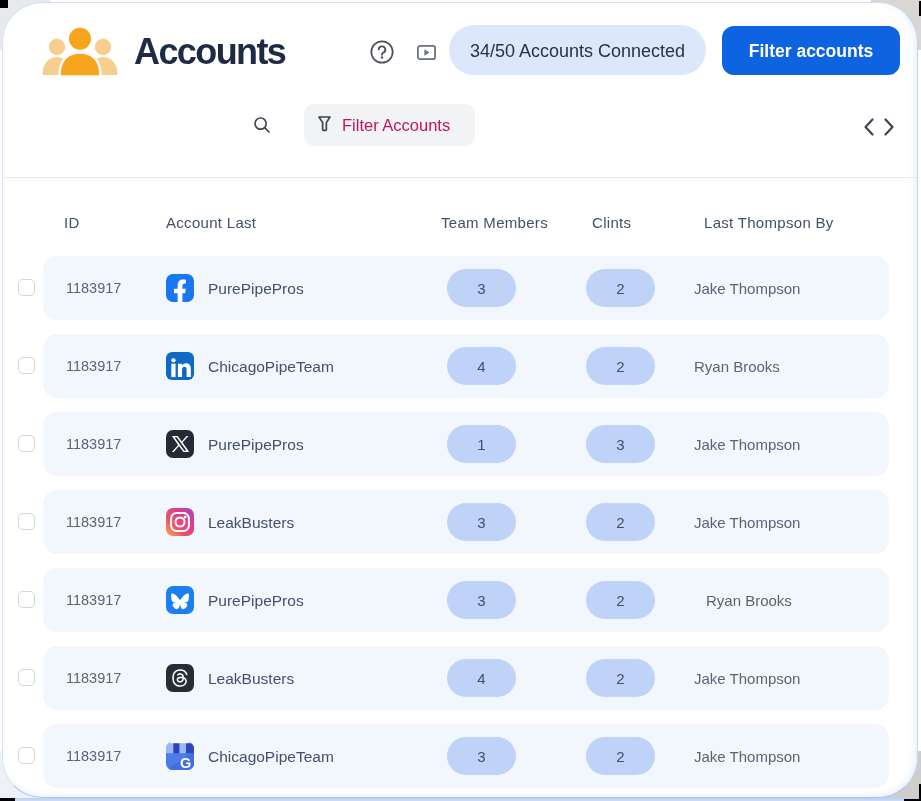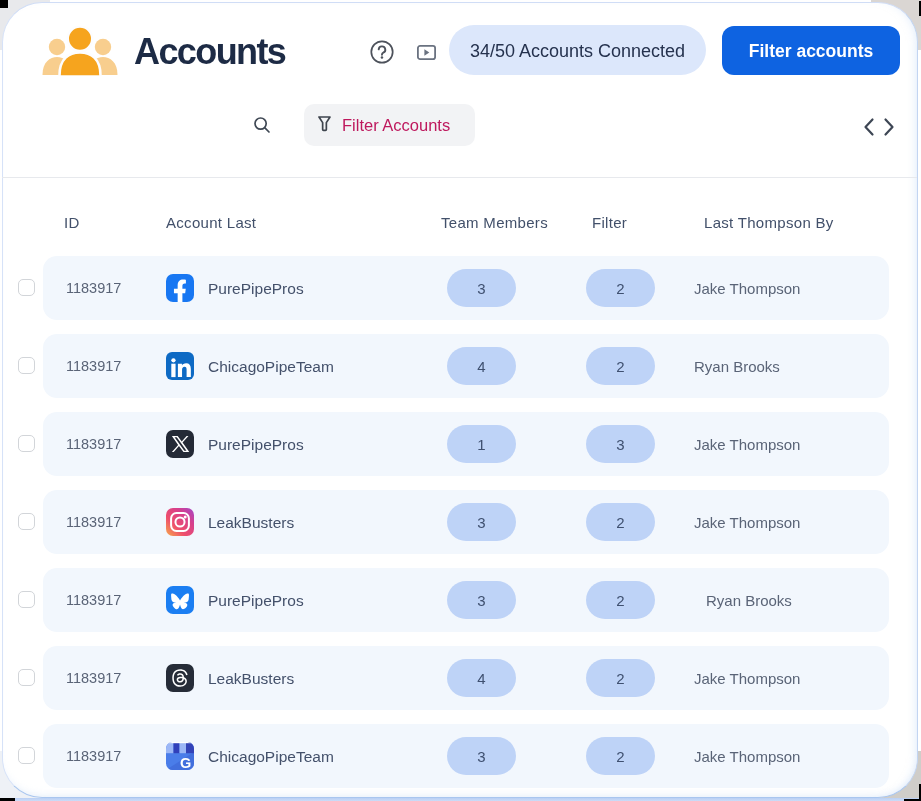--- a/index.html
+++ b/index.html
@@ -98,21 +98,21 @@
         <g fill="none" stroke="#3d4654" stroke-width="2.2" stroke-linecap="round" stroke-linejoin="round">
           <path d="M12.5 3.5 5.5 11 12.5 18.5"></path>
           <path d="M25.5 3.5 32.5 11 25.5 18.5"></path>
         </g>
       </svg></div>
   <div class="abs divider"></div>
 
   <div class="abs thead" style="left:64px;">ID</div>
   <div class="abs thead" style="left:166px;">Account Last</div>
   <div class="abs thead" style="left:425px;margin-left:16px;">Team Members</div>
-  <div class="abs thead" style="left:592px;">Filter</div>
+  <div class="abs thead" style="left:592px;">Clints</div>
   <div class="abs thead" style="left:704px;">Last Thompson By</div>
 
   <div class="abs row" style="top:256px;"></div>
   <div class="abs cb" style="top:279px;"></div>
   <div class="abs idtxt" style="left:66px;top:280px;">1183917</div>
   <div class="abs" style="left:166px;top:274px;"><svg class="icon" viewBox="0 0 28 28">
         <defs>
           <clipPath id="fbc">
             <rect width="28" height="28" rx="7"></rect>
           </clipPath>

